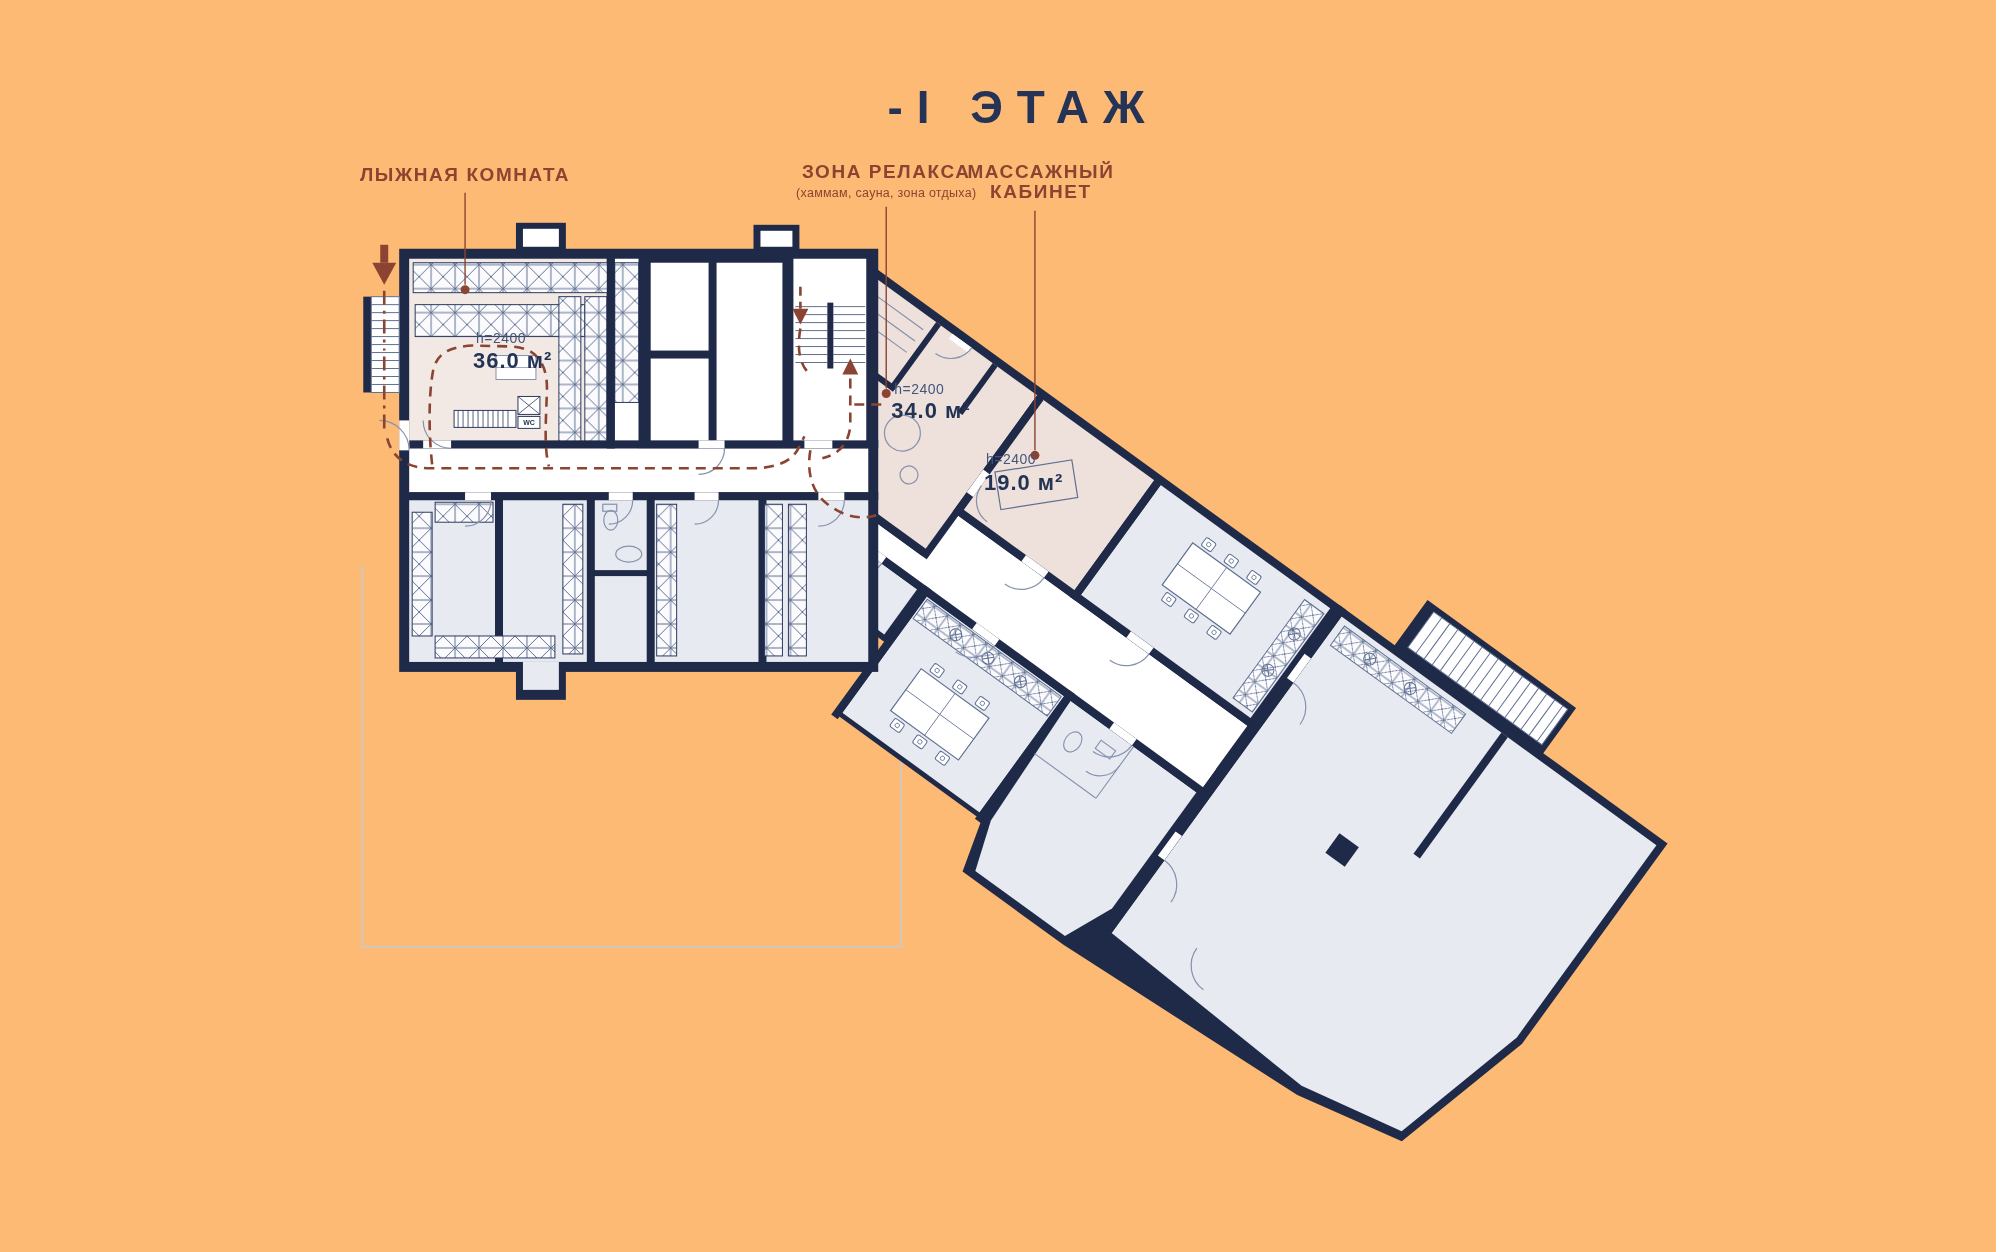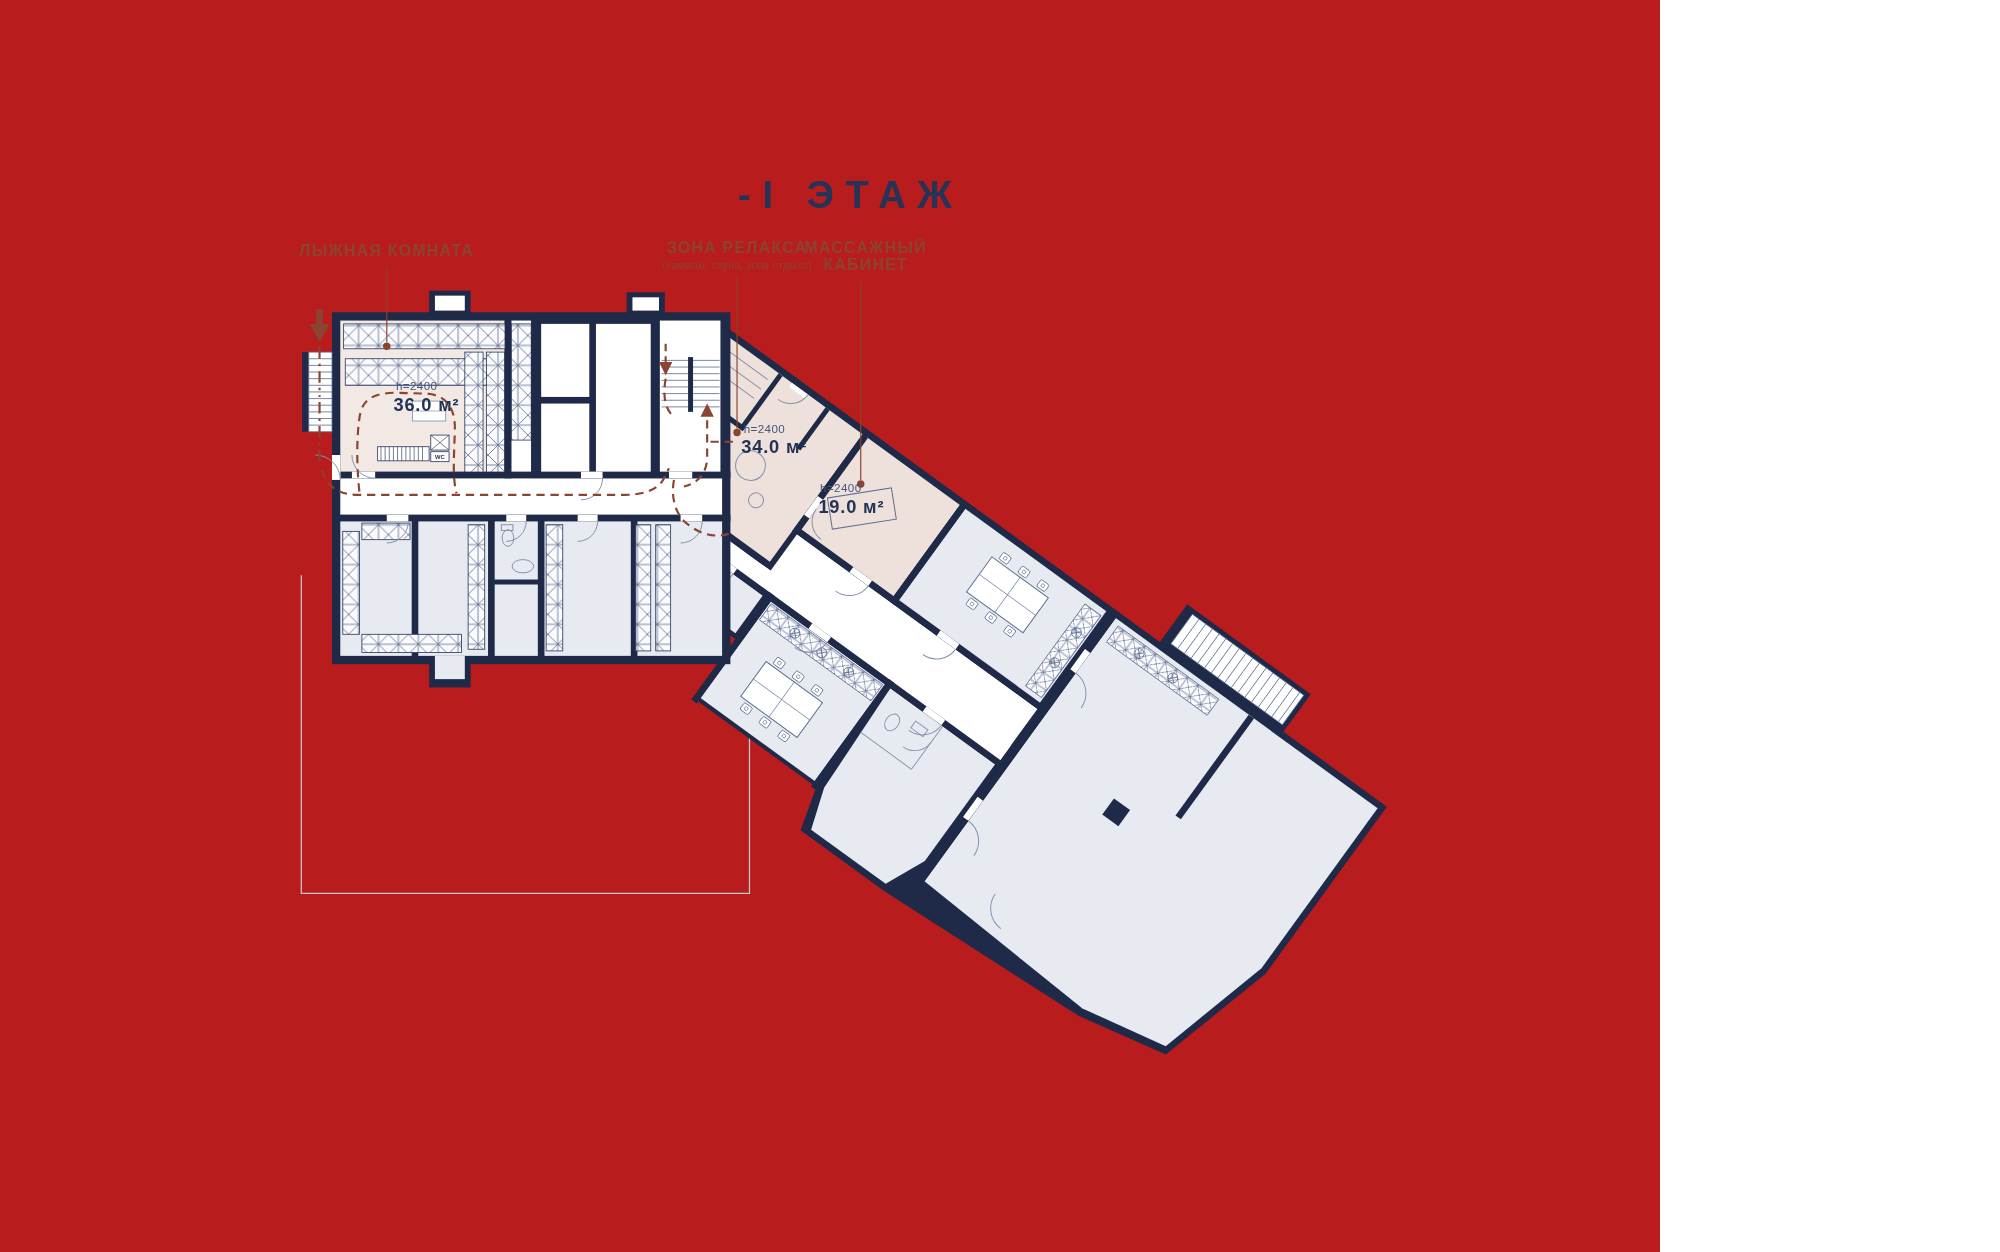--- a/index.html
+++ b/index.html
@@ -1,16 +1,16 @@
 <!DOCTYPE html>
 <html><head>
 <meta charset="utf-8">
 <style>
   html,body{margin:0;padding:0;background:#ffffff;}
-  .stage{position:relative;width:1660px;height:1252px;background:#b91c1c;overflow:hidden;
+  .stage{position:relative;width:1996px;height:1252px;background:#fdba74;overflow:hidden;
          font-family:"Liberation Sans", sans-serif;}
   svg{display:block;width:100%;height:100%;}
   text{font-family:"Liberation Sans", sans-serif;}
   .title-text{font-size:46px;font-weight:600;letter-spacing:14px;fill:#243356;}
   .callout{font-size:19px;font-weight:bold;letter-spacing:1.6px;fill:#8a4431;}
   .callout-sub{font-size:12.5px;font-weight:normal;letter-spacing:0.3px;fill:#8a4431;}
   .hnote{font-size:14px;fill:#44567c;letter-spacing:0.5px;}
   .area{font-size:22px;font-weight:bold;fill:#233356;letter-spacing:1px;}
   .tiny{font-size:7px;fill:#233356;font-weight:bold;}
 </style>

